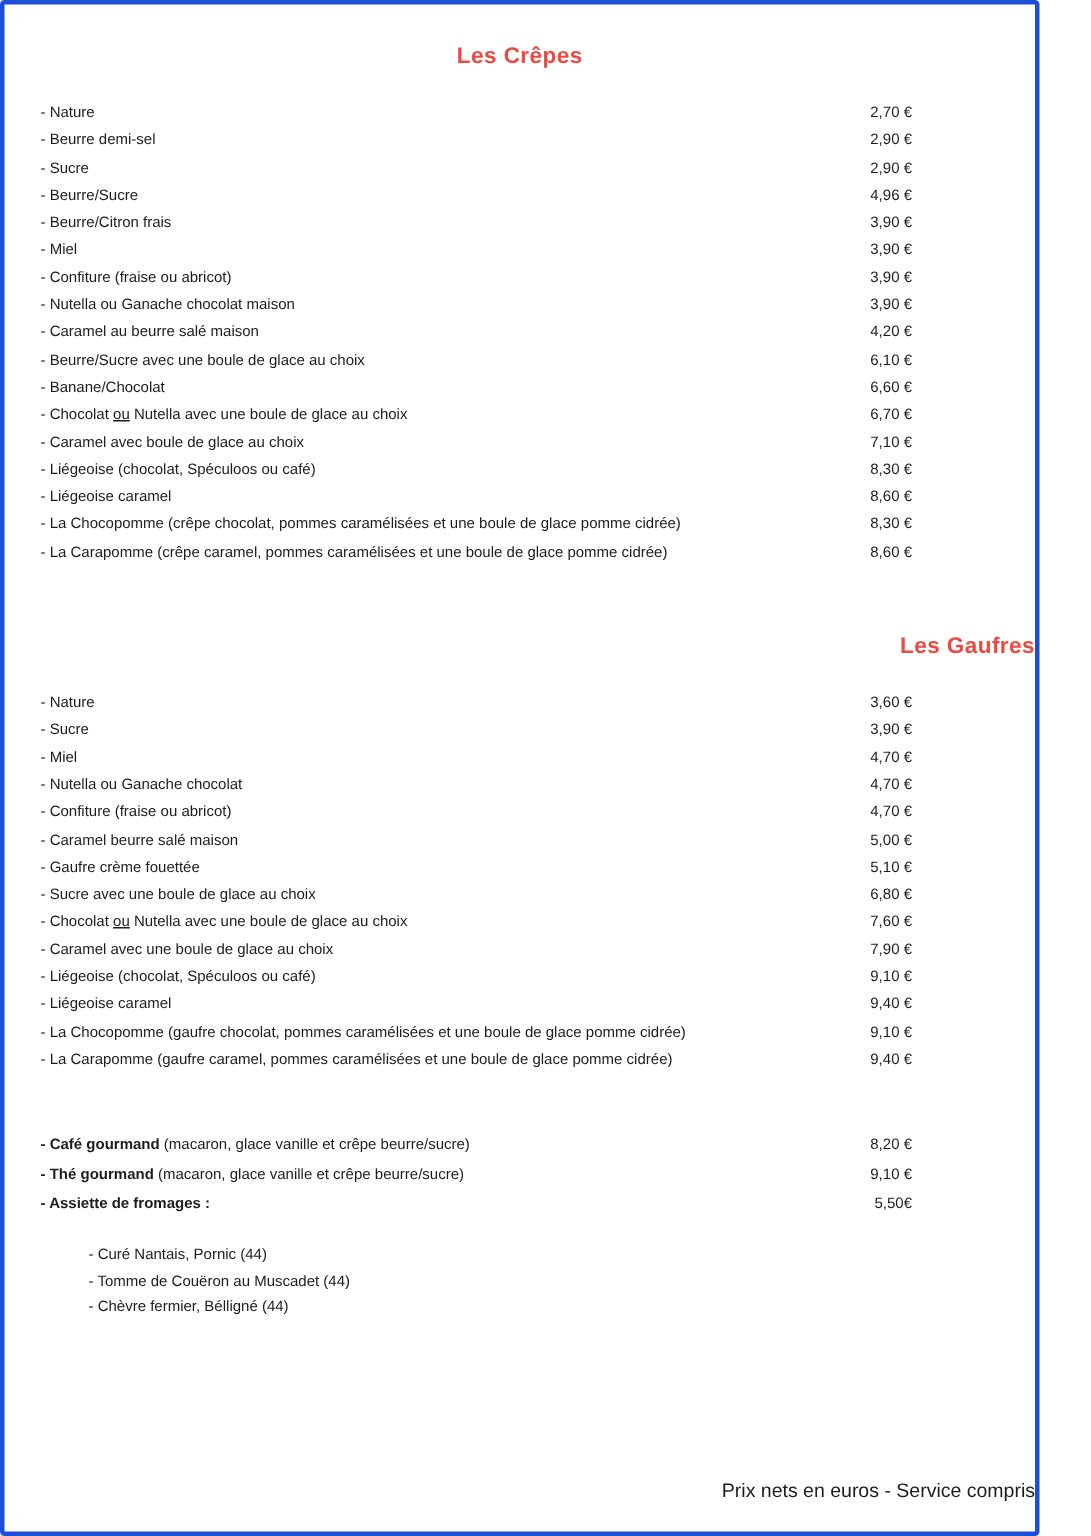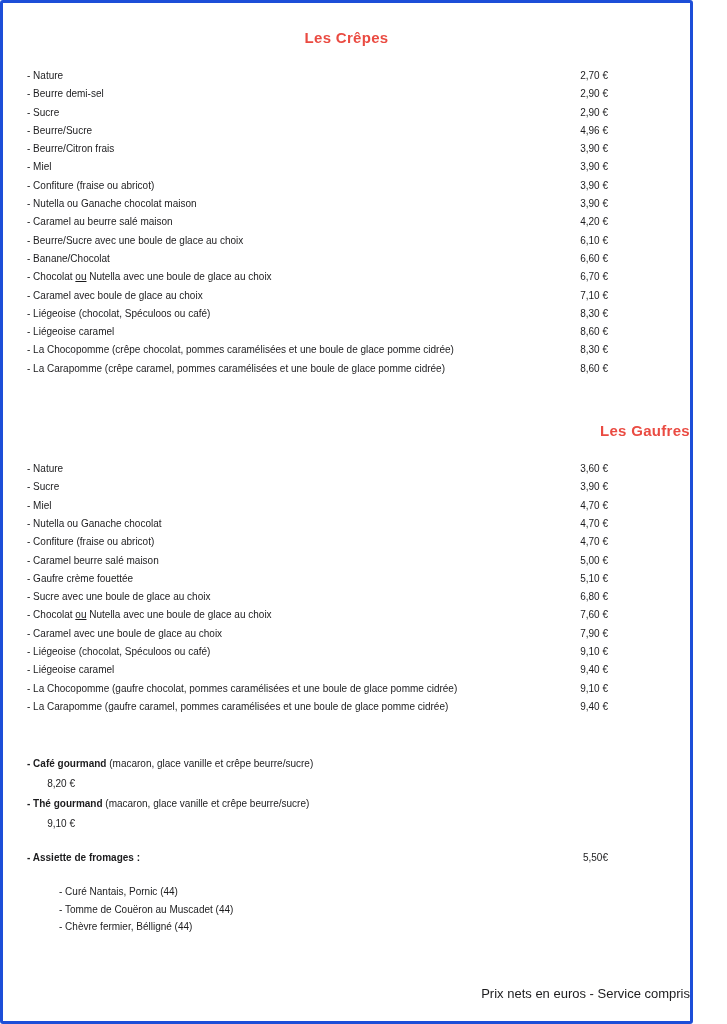--- a/index.html
+++ b/index.html
@@ -33,22 +33,22 @@
     align-items: baseline;
     line-height: 18.3px;
     font-size: 10px;
   }
   .item-label { flex: 1 1 auto; white-space: nowrap; min-width: 0; }
   .item-price { flex: 0 0 auto; padding-left: 6px; min-width: 48px; text-align: right; white-space: nowrap; }
   .u { text-decoration: underline; }
   .b { font-weight: bold; }
   .section-gaufres .section-title { margin-top: 44px; text-align: right; }
   .gourmand { margin-top: 38px; }
-  .gourmand .menu-row { line-height: 20px; flex-direction: column; }
-  .cheese-header { margin-top: 15px; line-height: 18px; justify-content: space-between; }
+  .gourmand .menu-row { line-height: 20px; }
+  .cheese-header { line-height: 18px; justify-content: space-between; }
   .cheese-sub { margin-top: 16px; padding-left: 32px; }
   .cheese-sub .menu-row { line-height: 17.6px; }
   .menu-footer {
     position: absolute;
     left: 0; right: 0; bottom: 20px;
     text-align: right;
     font-size: 13px;
   }
 </style>
 </head>

